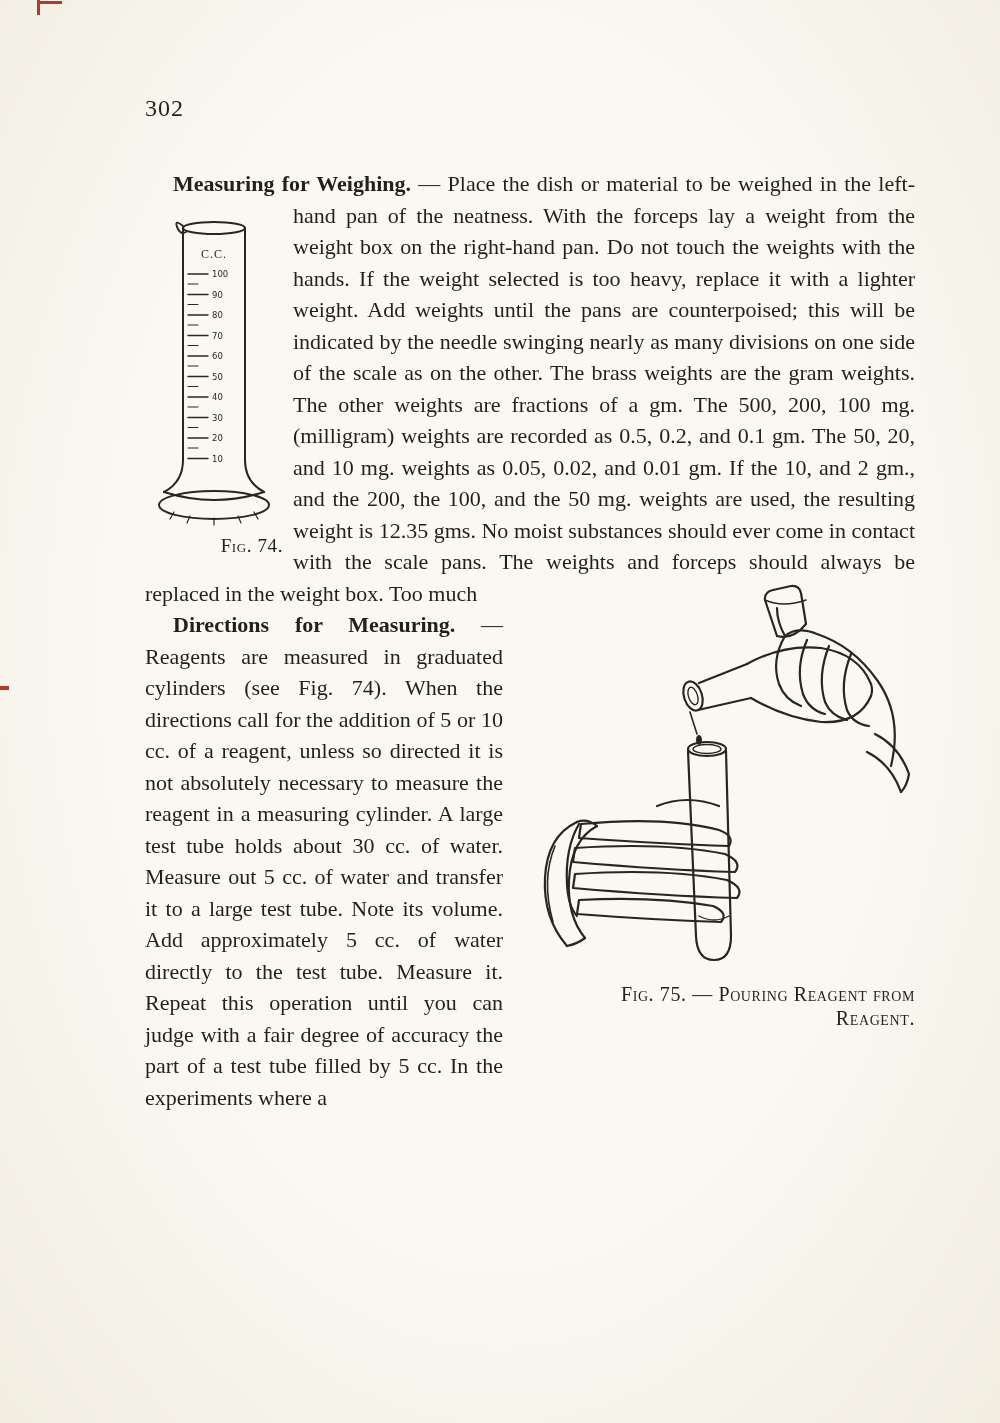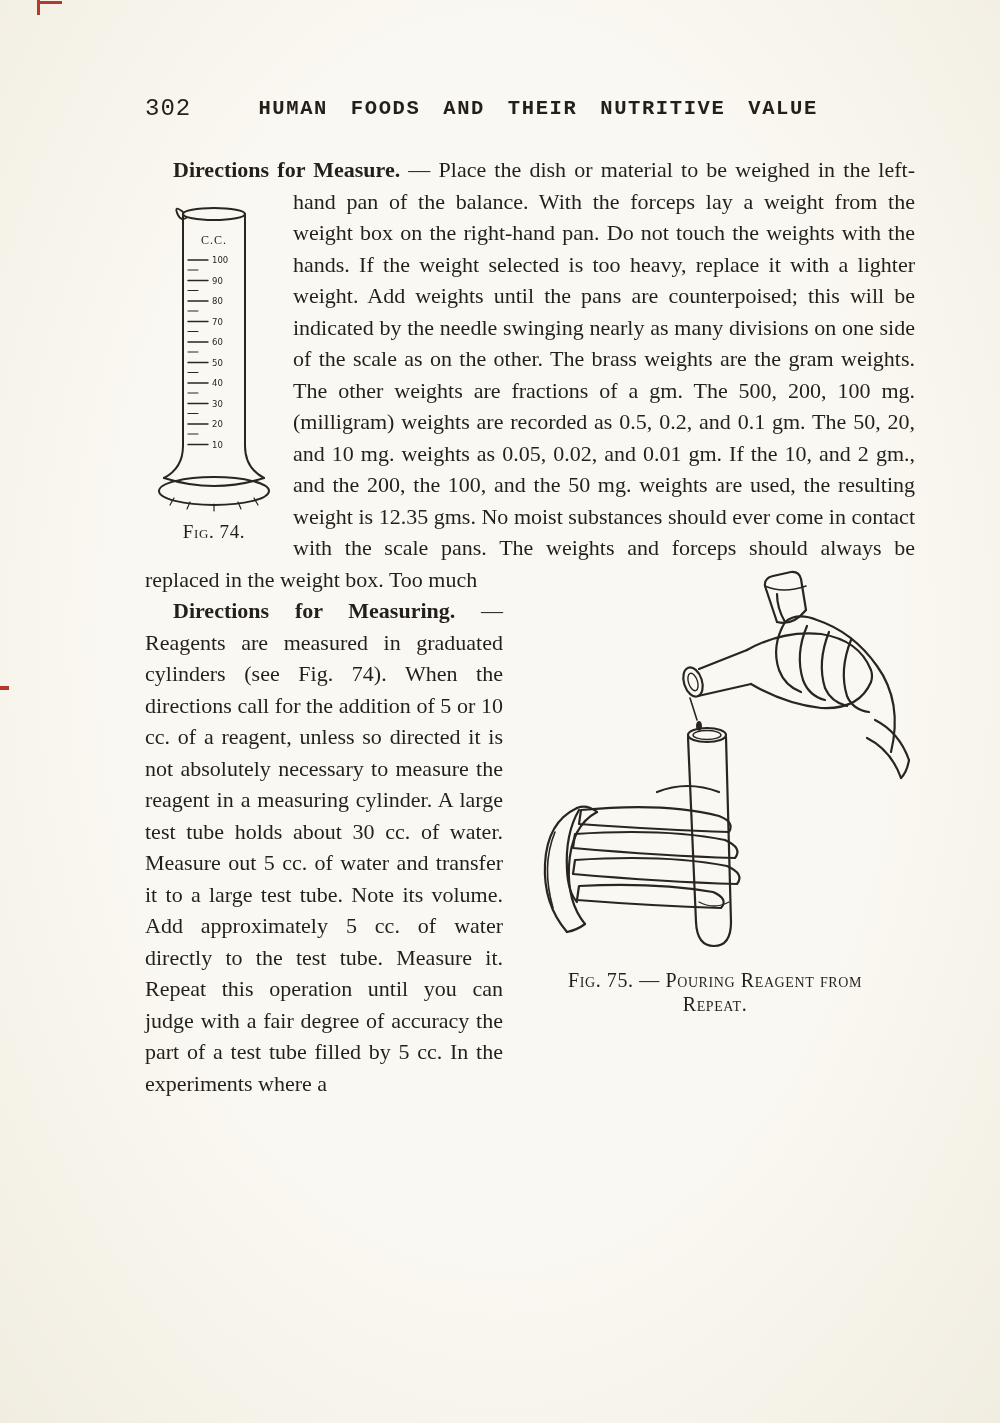--- a/index.html
+++ b/index.html
@@ -4,55 +4,54 @@
 <style>
   html,body{margin:0;padding:0;}
   body{
     width:1000px;height:1423px;position:relative;overflow:hidden;
     background:radial-gradient(ellipse at 50% 45%, #faf8f2 55%, #f1ede1 100%);
     font-family:"Liberation Serif","DejaVu Serif",serif;
     color:#241f19;
   }
   .red-mark{position:absolute;background:#b43a2e;}
   .content{position:absolute;left:145px;top:95px;width:770px;}
-  .page-header{display:flex;align-items:center;margin-bottom:32px;font-family:Liberation Mono, monospace;}
+  .page-header{display:flex;align-items:flex-end;margin-bottom:46px;}
   .page-number{font-size:24px;letter-spacing:1px;}
   .header-title{flex:1;text-align:center;font-size:20.5px;font-weight:700;
     letter-spacing:1.6px;word-spacing:9px;padding-right:30px;}
   .para{font-size:22px;line-height:31.5px;text-align:justify;text-indent:28px;margin:0;}
   .lead{font-weight:700;}
   .fig{text-align:center;text-indent:0;}
   .fig74{float:left;width:138px;margin:10px 10px 18px 0;}
   .fig75{float:right;width:400px;margin:6px 0 24px 12px;}
   .fig svg{display:block;margin:0 auto;}
   .caption{font-variant:small-caps;font-size:19px;line-height:24px;
-    letter-spacing:0.6px;text-align:center;text-indent:0;margin-top:6px;}
+    letter-spacing:0.6px;text-align:right;text-indent:0;margin-top:6px;}
   .fig75 .caption{font-size:20px;}
   .cap-line{display:block;}
   .ill{stroke:#2a251f;fill:none;stroke-linecap:round;stroke-linejoin:round;}
   .scale-num{font-family:"DejaVu Sans",sans-serif;font-size:8.5px;fill:#2a251f;}
   .cc-label{font-size:12px;fill:#2a251f;letter-spacing:1px;}
 </style>
 </head>
 <body>
 
 <div class="red-mark" style="left:37px;top:0;width:3px;height:15px;"></div>
 <div class="red-mark" style="left:37px;top:1px;width:25px;height:3px;"></div>
 <div class="red-mark" style="left:0;top:686px;width:9px;height:4px;"></div>
 
 <div class="content">
 
   <div class="page-header">
     <span class="page-number">302</span>
-    <span class="header-title">HUMAN FOODS AND THEIR NUTRITIVE VALUE</span>
   </div>
 
   <div class="para">
-    <span class="lead">Directions for Measure.</span>
-    <span>— Place the dish or material to be weighed in the left-hand pan of the balance.  With the forceps lay</span>
+    <span class="lead">Measuring for Weighing.</span>
+    <span>— Place the dish or material to be weighed in the left-hand pan of the neatness.  With the forceps lay</span>
 
     <div class="fig fig74">
       <svg width="124" height="318" viewBox="0 0 124 318">
         <g class="ill" stroke-width="2">
 
           <ellipse cx="62" cy="18" rx="31" ry="6"></ellipse>
           <path d="M31,16 Q21,8 26,19 Q29,25 34,22"></path>
 
           <path d="M31,18 L31,250"></path>
           <path d="M93,18 L93,250"></path>
@@ -130,21 +129,21 @@
 
           <path d="M62,238 Q32,252 30,294 Q28,334 52,362"></path>
           <path d="M82,242 Q56,256 54,296 Q52,332 70,354"></path>
           <path d="M62,238 Q72,234 82,242"></path>
           <path d="M52,362 Q62,360 70,354"></path>
           <path d="M40,262 Q26,296 38,338" stroke-width="1.6"></path>
         </g>
       </svg>
       <div class="caption">
         <span class="cap-line">Fig. 75. — Pouring Reagent from</span>
-        <span class="cap-line">Repeat.</span>
+        <span class="cap-line">Reagent.</span>
       </div>
     </div>
 
   </div>
 
   <div class="para">
     <span class="lead">Directions for Measuring.</span>
     <span>— Reagents are measured in graduated cylinders (see Fig. 74).  When the directions call for the addition of 5 or 10 cc. of a reagent, unless so directed it is not absolutely necessary to measure the reagent in a measuring cylinder.  A large test tube holds about 30 cc. of water.  Measure out 5 cc. of water and transfer it to a large test tube.  Note its volume.  Add approximately 5 cc. of water directly to the test tube.  Measure it.  Repeat this operation until you can judge with a fair degree of accuracy the part of a test tube filled by 5 cc.  In the experiments where a</span>
   </div>
 

